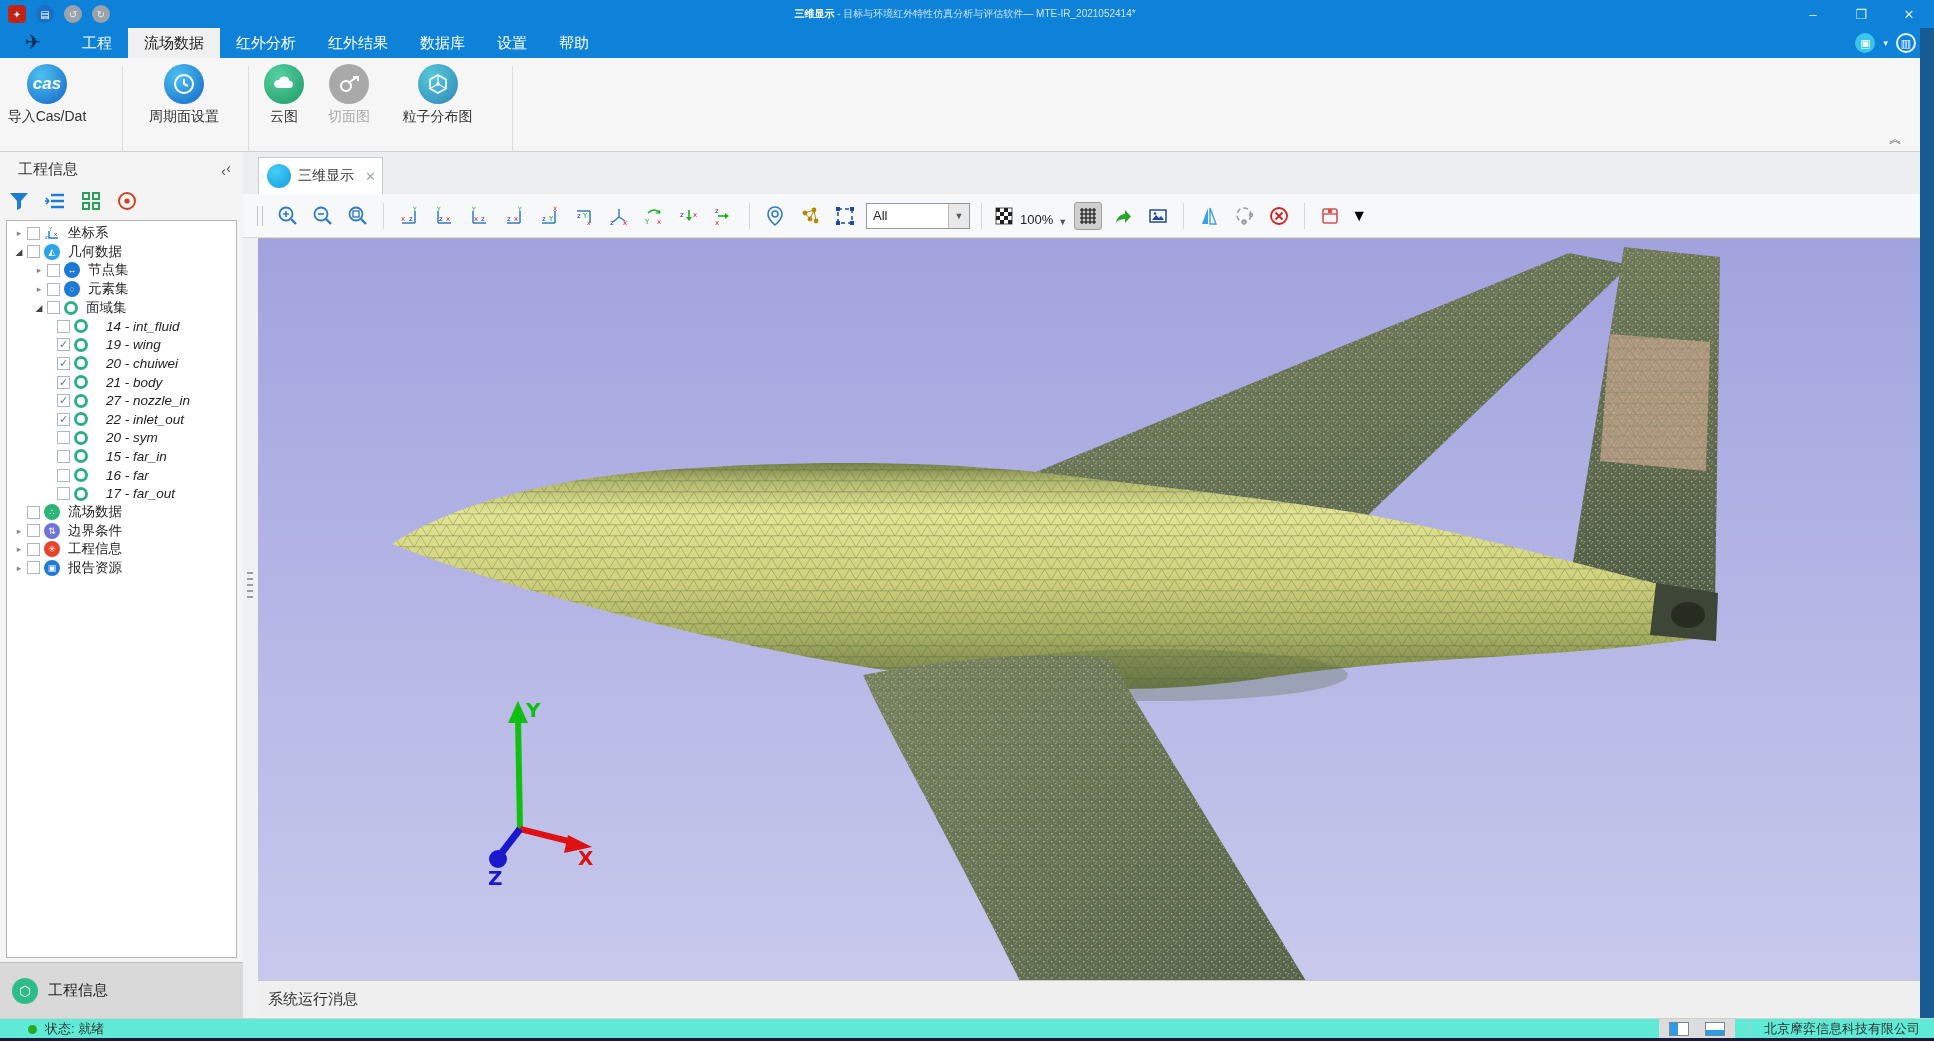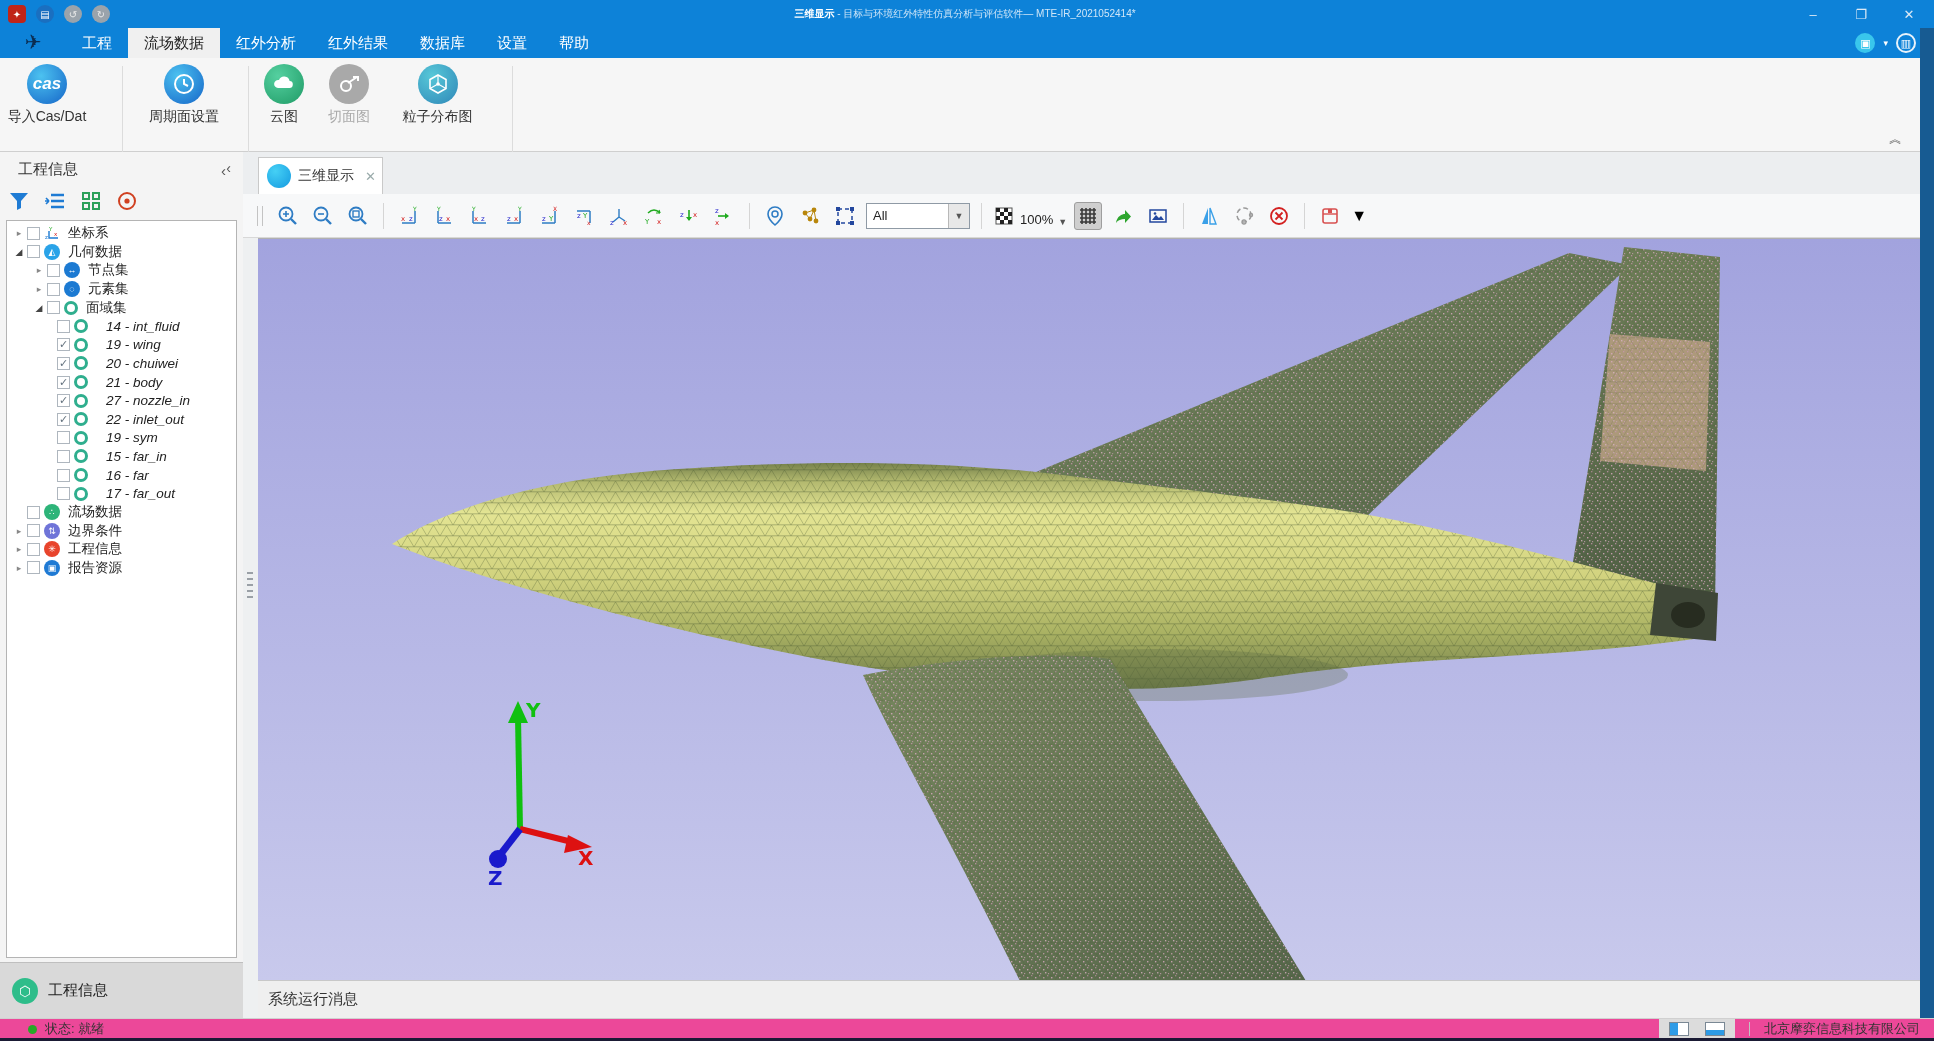--- a/index.html
+++ b/index.html
@@ -95,21 +95,21 @@
   #footer-cube{width:26px;height:26px;border-radius:50%;background:#2ebd8a;color:#fff;display:flex;align-items:center;justify-content:center;font-size:14px;}
   #lpanel-footer .flabel{font-size:15px;color:#222;}
   #splitter{left:243px;top:152px;width:15px;height:866px;background:#eef0f1;}
   #splitter .dots{position:absolute;left:4px;top:420px;width:6px;height:26px;
      background:repeating-linear-gradient(#9aa0a6 0 2px,transparent 2px 6px);}
   
   #viewport{left:258px;top:238px;width:1662px;height:742px;background:linear-gradient(#a2a3de,#c8c9ec);border-top:1px solid #b0b0b0;}
   
   #msgbar{left:258px;top:980px;width:1662px;height:38px;background:#efefef;border-top:1px solid #c8c8c8;
      display:flex;align-items:center;padding-left:10px;box-sizing:border-box;font-size:15px;color:#333;}
-  #statusbar{left:0;top:1018px;width:1934px;height:20px;background:#ec4899;border-top:1px solid #d0d0d0;
+  #statusbar{left:0;top:1018px;width:1934px;height:20px;background:#5eead4;border-top:1px solid #d0d0d0;
      display:flex;align-items:center;font-size:13px;color:#333;}
   #statusdot{width:9px;height:9px;border-radius:50%;background:#28a828;margin:0 8px 0 28px;}
   #sb-right{position:absolute;right:14px;display:flex;align-items:center;gap:14px;height:20px;}
   .sb-icons{background:#dcdcdc;display:flex;gap:16px;align-items:center;padding:2px 10px;height:16px;}
   .sb-ic{width:18px;height:12px;border:1px solid #7a8894;background:#fff;position:relative;}
   .sb-ic.i1::after{content:"";position:absolute;left:0;top:0;width:8px;height:12px;background:#2e9be6;}
   .sb-ic.i2::after{content:"";position:absolute;left:0;bottom:0;width:18px;height:5px;background:#2e9be6;}
   .sb-sep{width:1px;height:14px;background:#c2c2c2;}
   #rightstrip{left:1920px;top:28px;width:14px;height:990px;background:#175b92;}
   #bottomline{left:0;top:1038px;width:1934px;height:3px;background:#1a1a34;}
@@ -297,21 +297,21 @@
       <span class="tlabel">27 - nozzle_in</span>
     </div>
     <div class="trow lv2">
       <span class="cb">✓</span>
       <span class="ticon ti-ring"></span>
       <span class="tlabel">22 - inlet_out</span>
     </div>
     <div class="trow lv2">
       <span class="cb"></span>
       <span class="ticon ti-ring"></span>
-      <span class="tlabel">19 - sym</span>
+      <span class="tlabel">20 - sym</span>
     </div>
     <div class="trow lv2">
       <span class="cb"></span>
       <span class="ticon ti-ring"></span>
       <span class="tlabel">15 - far_in</span>
     </div>
     <div class="trow lv2">
       <span class="cb"></span>
       <span class="ticon ti-ring"></span>
       <span class="tlabel">16 - far</span>

